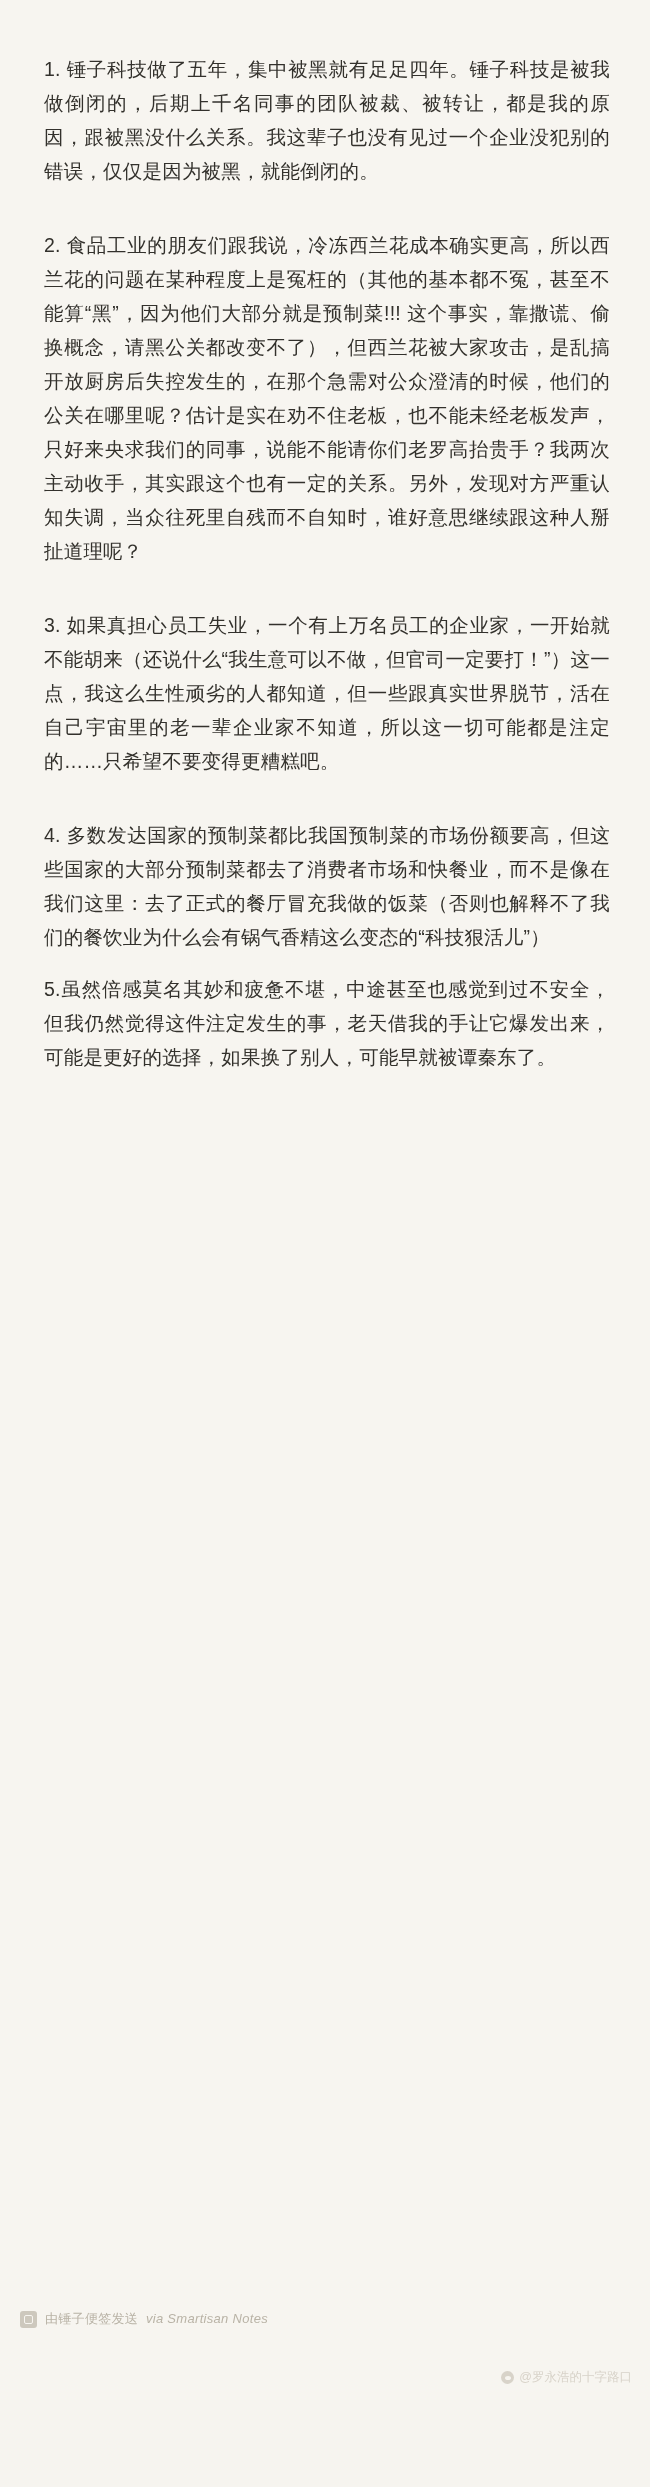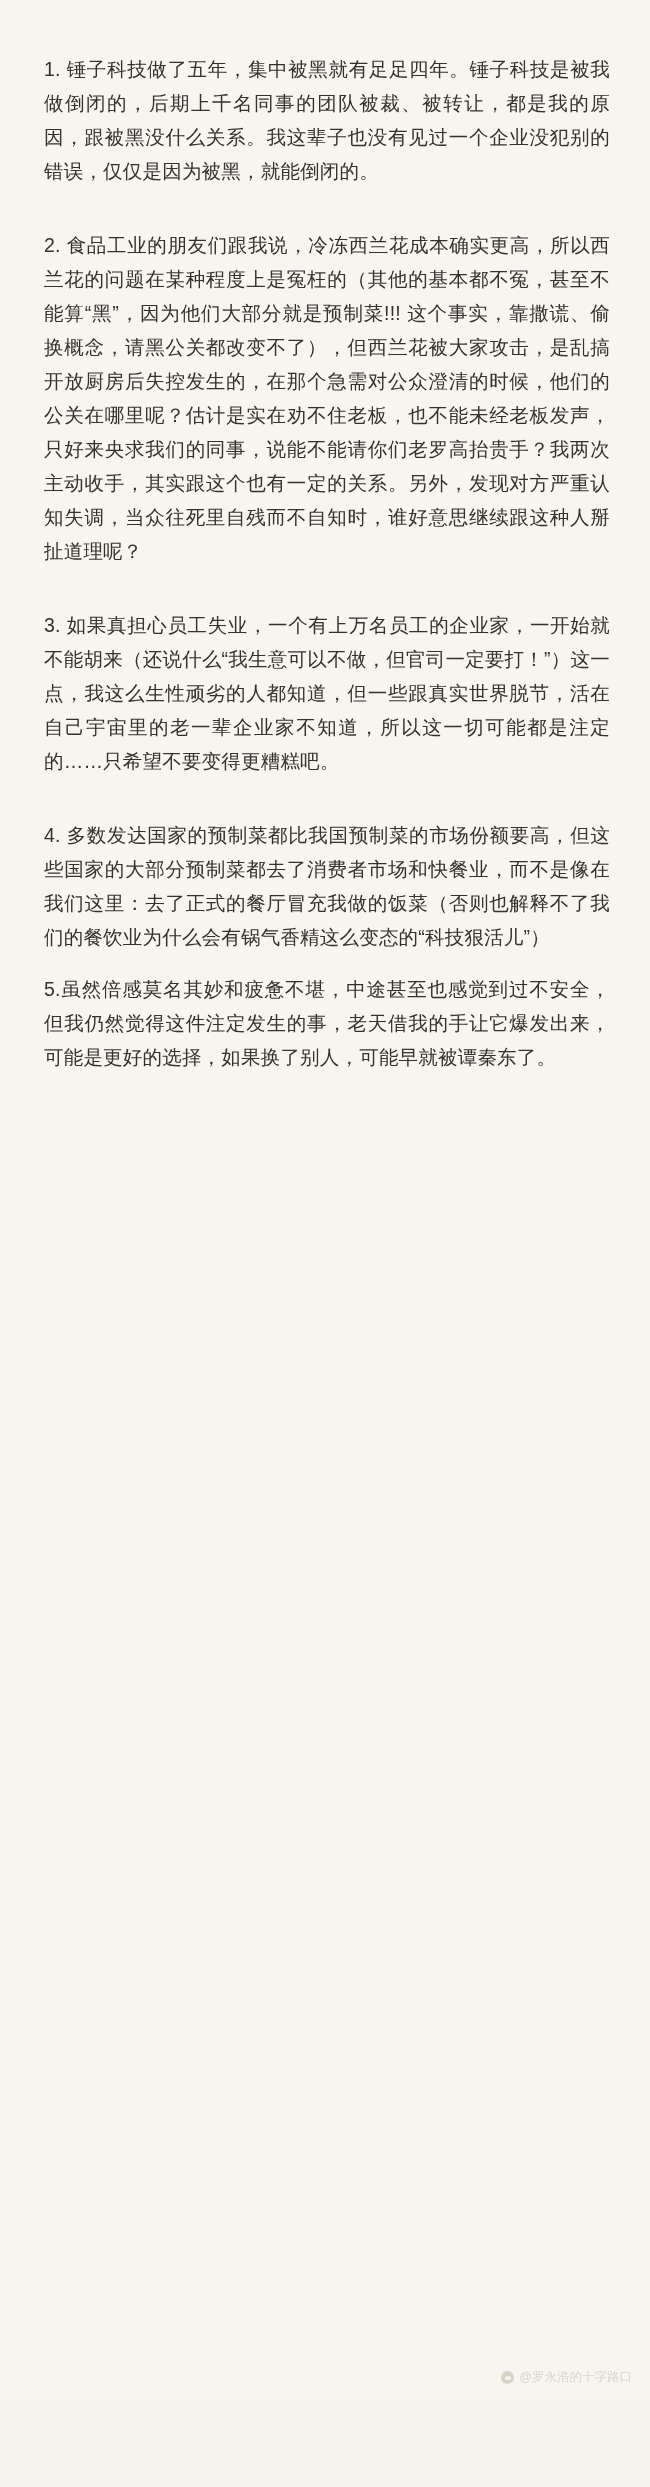--- a/index.html
+++ b/index.html
@@ -132,20 +132,24 @@
 
 <div class="page">
   <div class="note-card">
 
     <p class="para">1. 锤子科技做了五年，集中被黑就有足足四年。锤子科技是被我做倒闭的，后期上千名同事的团队被裁、被转让，都是我的原因，跟被黑没什么关系。我这辈子也没有见过一个企业没犯别的错误，仅仅是因为被黑，就能倒闭的。</p>
     <p class="para">2. 食品工业的朋友们跟我说，冷冻西兰花成本确实更高，所以西兰花的问题在某种程度上是冤枉的（其他的基本都不冤，甚至不能算“黑”，因为他们大部分就是预制菜!!! 这个事实，靠撒谎、偷换概念，请黑公关都改变不了），但西兰花被大家攻击，是乱搞开放厨房后失控发生的，在那个急需对公众澄清的时候，他们的公关在哪里呢？估计是实在劝不住老板，也不能未经老板发声，只好来央求我们的同事，说能不能请你们老罗高抬贵手？我两次主动收手，其实跟这个也有一定的关系。另外，发现对方严重认知失调，当众往死里自残而不自知时，谁好意思继续跟这种人掰扯道理呢？</p>
     <p class="para">3. 如果真担心员工失业，一个有上万名员工的企业家，一开始就不能胡来（还说什么“我生意可以不做，但官司一定要打！”）这一点，我这么生性顽劣的人都知道，但一些跟真实世界脱节，活在自己宇宙里的老一辈企业家不知道，所以这一切可能都是注定的……只希望不要变得更糟糕吧。</p>
     <p class="para tight">4. 多数发达国家的预制菜都比我国预制菜的市场份额要高，但这些国家的大部分预制菜都去了消费者市场和快餐业，而不是像在我们这里：去了正式的餐厅冒充我做的饭菜（否则也解释不了我们的餐饮业为什么会有锅气香精这么变态的“科技狠活儿”）</p>
     <p class="para">5.虽然倍感莫名其妙和疲惫不堪，中途甚至也感觉到过不安全，但我仍然觉得这件注定发生的事，老天借我的手让它爆发出来，可能是更好的选择，如果换了别人，可能早就被谭秦东了。</p>
 
+    <div class="footer-bar">
+      <span class="footer-logo"></span>
+      <span class="footer-text"><span>由锤子便签发送</span>&nbsp;&nbsp;<span class="via">via Smartisan Notes</span></span>
+    </div>
 
     <div class="watermark">
       <span class="weibo-icon"></span>
       <span>@罗永浩的十字路口</span>
     </div>
 
   </div>
   <div class="bottom-strip"></div>
 </div>
 

